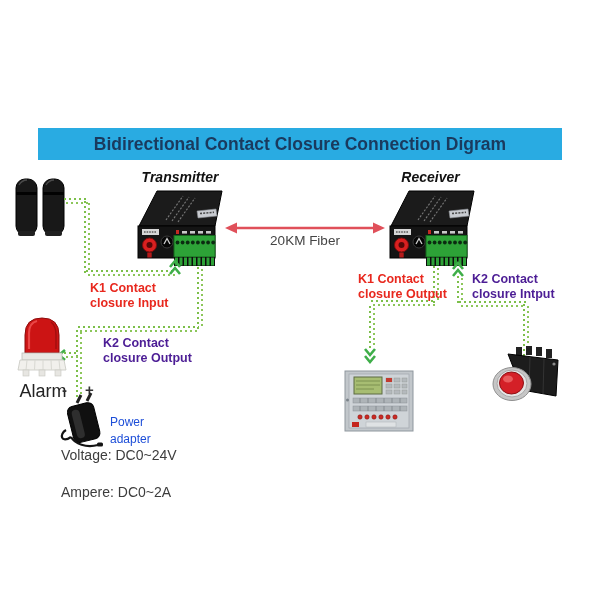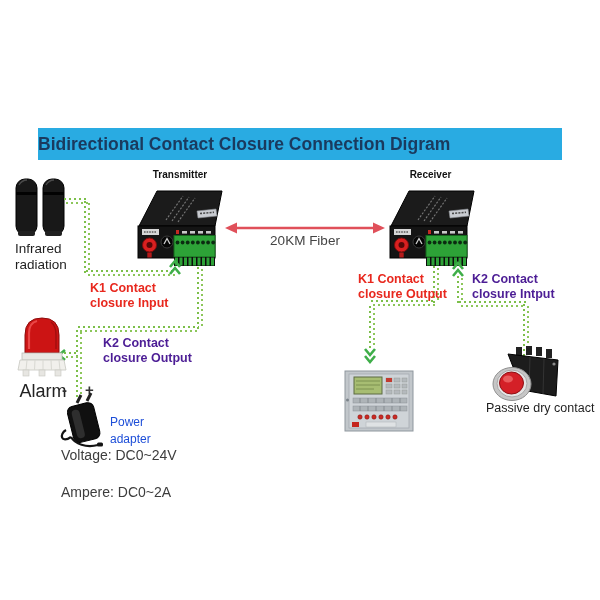--- a/index.html
+++ b/index.html
@@ -1,21 +1,21 @@
 <!DOCTYPE html>
 <html><head>
 <meta charset="utf-8">
 <style>
   html,body{margin:0;padding:0;background:#fff;}
   .canvas{position:relative;width:600px;height:600px;background:#ffffff;overflow:hidden;
           font-family:"Liberation Sans",sans-serif;}
   .abs{position:absolute;}
   .banner{position:absolute;left:38px;top:128px;width:524px;height:32px;background:#29abe2;
-          text-align:left;line-height:32px;font-weight:bold;font-size:17.5px;color:#1a3a5e;}
-  .dev-label{position:absolute;font-weight:bold;font-size:10px;color:#111;text-align:center;}
+          text-align:center;line-height:32px;font-weight:bold;font-size:17.5px;color:#1a3a5e;}
+  .dev-label{position:absolute;font-weight:bold;font-size:14px;color:#111;text-align:center;font-style:italic;}
   .lbl{position:absolute;}
   .k{font-weight:bold;font-size:12.5px;line-height:15px;}
   .red{color:#e8281e;}
   .org{color:#4c1d95;}
   .blk{font-size:13.5px;color:#1e1e1e;line-height:16px;}
   .blk2{font-size:12.5px;color:#1e1e1e;line-height:16px;}
   .gray{font-size:12px;color:#1d4ed8;line-height:17px;}
   .spec{font-size:14px;color:#3d3d3d;line-height:14px;}
   .sign{position:absolute;font-weight:bold;font-size:15px;color:#333;}
   .fiber-lbl{position:absolute;font-size:13.5px;color:#454545;text-align:center;}
@@ -153,24 +153,20 @@
       <path d="M5,10 Q8,5 13,5" fill="none" stroke="#4a4a4a" stroke-width="1.4"></path>
       <rect x="4" y="56" width="17" height="5" rx="2" fill="#202020"></rect>
     </g>
     <g>
       <rect x="29" y="4" width="21" height="56" rx="9" fill="#181818" stroke="#000"></rect>
       <rect x="29" y="17" width="21" height="3" fill="#020202"></rect>
       <path d="M32,10 Q35,5 40,5" fill="none" stroke="#4a4a4a" stroke-width="1.4"></path>
       <rect x="31" y="56" width="17" height="5" rx="2" fill="#202020"></rect>
     </g>
   </svg>
-  <div class="lbl blk" style="left:15px;top:241px;">
-    <div>Infrared</div>
-    <div>radiation</div>
-  </div>
 
   <div class="dh" style="left:64px;top:198px;width:24px;"></div>
   <div class="dv" style="left:84px;top:201px;height:72px;"></div>
   <div class="dh" style="left:86px;top:270px;width:90px;"></div>
   <div class="dv" style="left:197px;top:265px;height:64px;"></div>
   <div class="dh" style="left:78px;top:326px;width:121px;"></div>
   <div class="dv" style="left:76px;top:329px;height:68px;"></div>
   <div class="dh" style="left:64px;top:352px;width:14px;"></div>
 
   <svg class="abs" style="left:168px;top:259px;" width="14" height="16" viewBox="0 0 14 16">
@@ -330,16 +326,15 @@
     <polygon points="18,10 68,16 66,52 32,46" fill="#1c1c1c" stroke="#000"></polygon>
     <line x1="40" y1="13" x2="39" y2="48" stroke="#333" stroke-width="1"></line>
     <line x1="54" y1="15" x2="53" y2="50" stroke="#333" stroke-width="1"></line>
     <circle cx="64" cy="20" r="1.6" fill="#8a8a8a"></circle>
     <ellipse cx="22" cy="40" rx="19" ry="16.5" fill="#c6c6c6" stroke="#8f8f8f"></ellipse>
     <ellipse cx="22" cy="39.5" rx="15" ry="13.5" fill="#e4e4e4" stroke="#a8a8a8"></ellipse>
     <ellipse cx="21.5" cy="39" rx="12" ry="11" fill="#d42027" stroke="#8e0f13"></ellipse>
     <ellipse cx="18" cy="35" rx="5" ry="3.5" fill="#ee6a6a" opacity="0.8"></ellipse>
   </svg>
   <div class="lbl blk2" style="left:486px;top:400px;">
-    <div>Passive dry contact</div>
   </div>
 
 </div>
 
 </body></html>

